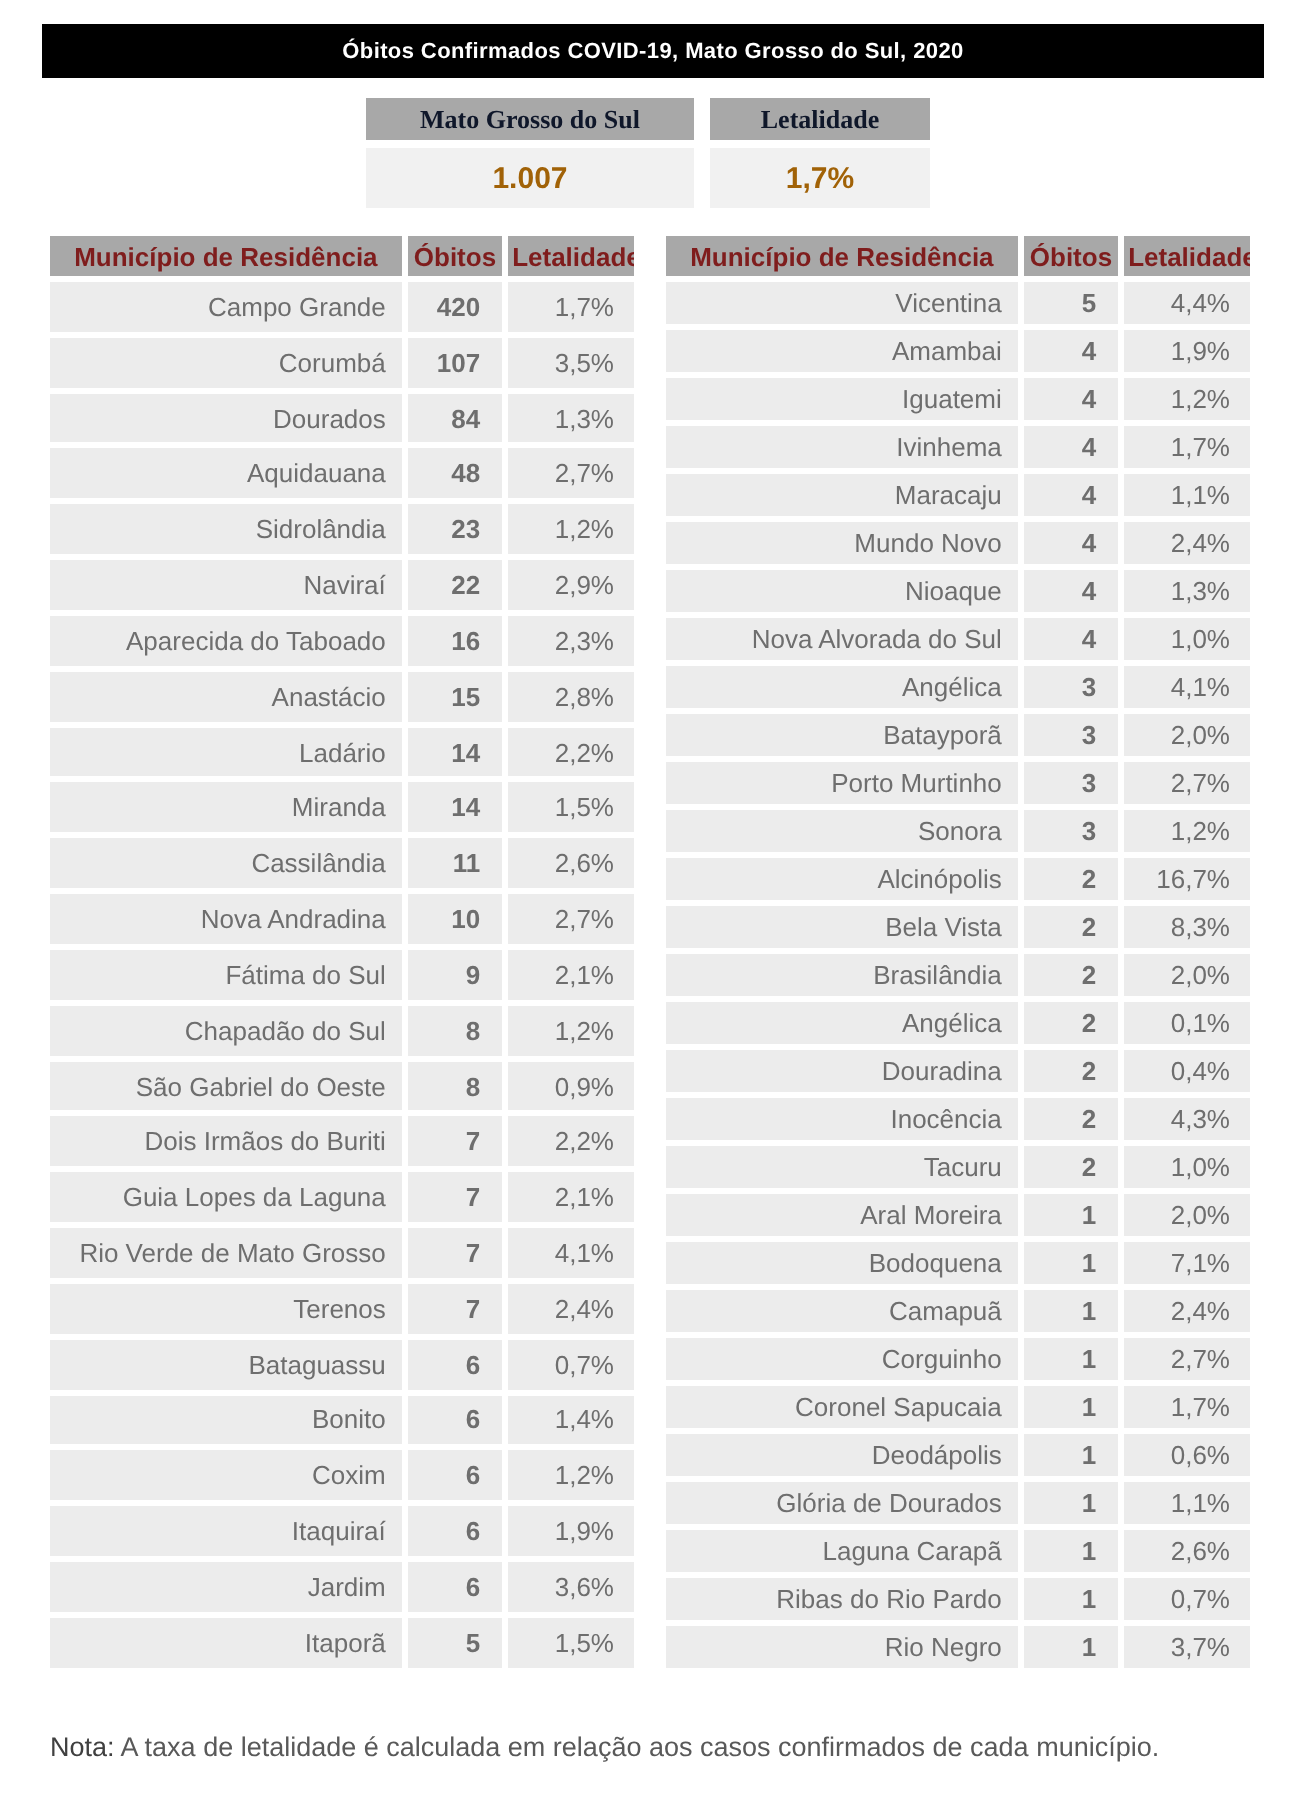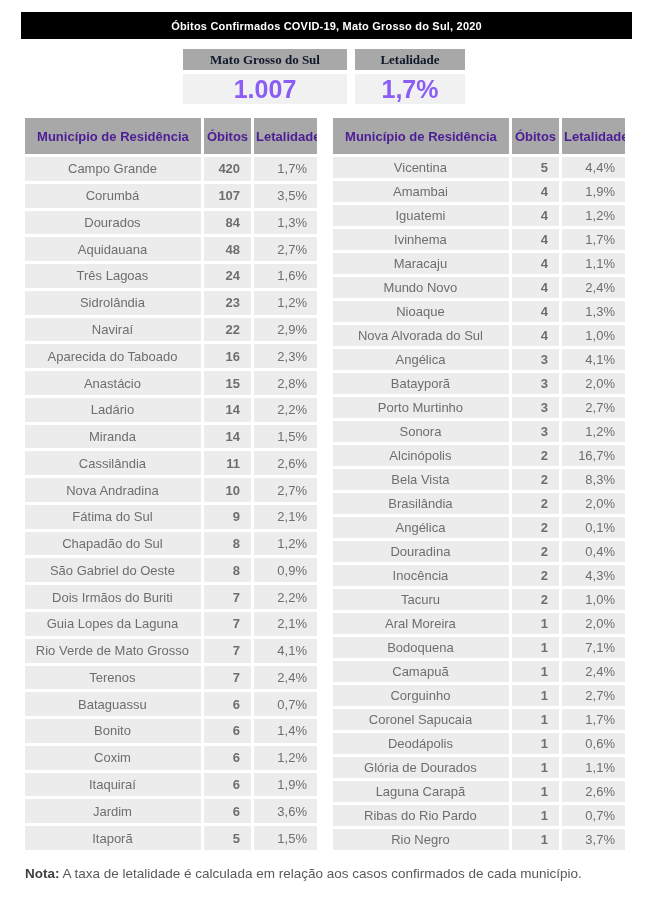--- a/index.html
+++ b/index.html
@@ -20,55 +20,55 @@
   }
   .summary-box { position: absolute; top: 49px; }
   .summary-box.state { left: 183px; width: 164px; }
   .summary-box.rate  { left: 355px; width: 110px; }
   .summary-header {
     height: 21px; background: #a8a8a8; color: #0f172a;
     font-weight: bold; font-size: 13px;
     display: flex; align-items: center; justify-content: center; font-family: Liberation Serif, serif;
   }
   .summary-value {
-    margin-top: 4px; height: 30px; background: #f1f1f1; color: #8b5cf6;
-    font-weight: bold; font-size: 25px;
+    margin-top: 4px; height: 30px; background: #f1f1f1; color: #a16207;
+    font-weight: bold; font-size: 15px;
     display: flex; align-items: center; justify-content: center;
   }
   .tables-wrap {
     position: absolute; top: 115px; left: 22px;
     width: 606px; display: flex; gap: 10px;
   }
   table.data-table {
     width: 298px; table-layout: fixed;
     border-collapse: separate; border-spacing: 3px 3px;
     font-size: 13px;
   }
   table.data-table col.c-mun { width: 61.5%; }
   table.data-table col.c-obi { width: 16.5%; }
   table.data-table col.c-let { width: 22%; }
   table.data-table th {
-    background: #a8a8a8; color: #4c1d95;
+    background: #a8a8a8; color: #7f1d1d;
     font-weight: bold; font-size: 13px;
-    height: 36px; text-align: center;
+    height: 20px; text-align: center;
     padding: 0 2px; overflow: hidden; white-space: nowrap;
   }
   table.data-table td {
     background: #ececec; color: #6e6e6e;
     height: 21px; padding: 0 8px;
     overflow: hidden; white-space: nowrap;
   }
-  table.data-table td:nth-child(1) { text-align: center;  padding-left: 7px; }
+  table.data-table td:nth-child(1) { text-align: right;  padding-left: 7px; }
   table.data-table td:nth-child(2) { text-align: right; padding-right: 11px; font-weight: bold; }
   table.data-table td:nth-child(3) { text-align: right; padding-right: 10px; }
   .note {
     position: absolute; left: 25px; top: 866px;
     font-size: 13.5px; color: #595959;
   }
-  .note .note-label { font-weight: bold; color: #404040; }
+  .note .note-label { font-weight: normal; color: #404040; }
 </style>
 </head>
 <body>
 
 <div class="title-bar">Óbitos Confirmados COVID-19, Mato Grosso do Sul, 2020</div>
 
 <div class="summary-box state">
   <div class="summary-header">Mato Grosso do Sul</div>
   <div class="summary-value">1.007</div>
 </div>
@@ -107,25 +107,20 @@
           <td>Dourados</td>
           <td>84</td>
           <td>1,3%</td>
         </tr>
         <tr>
           <td>Aquidauana</td>
           <td>48</td>
           <td>2,7%</td>
         </tr>
         <tr>
-          <td>Três Lagoas</td>
-          <td>24</td>
-          <td>1,6%</td>
-        </tr>
-        <tr>
           <td>Sidrolândia</td>
           <td>23</td>
           <td>1,2%</td>
         </tr>
         <tr>
           <td>Naviraí</td>
           <td>22</td>
           <td>2,9%</td>
         </tr>
         <tr>

